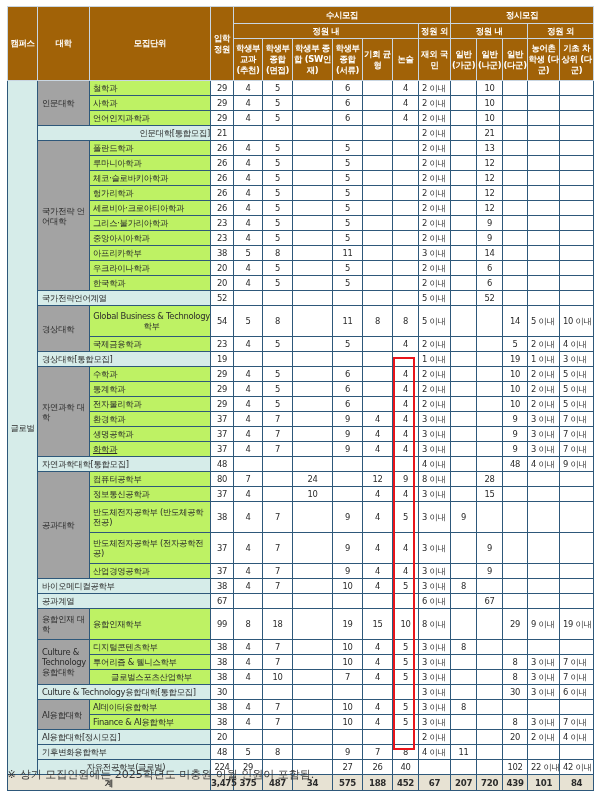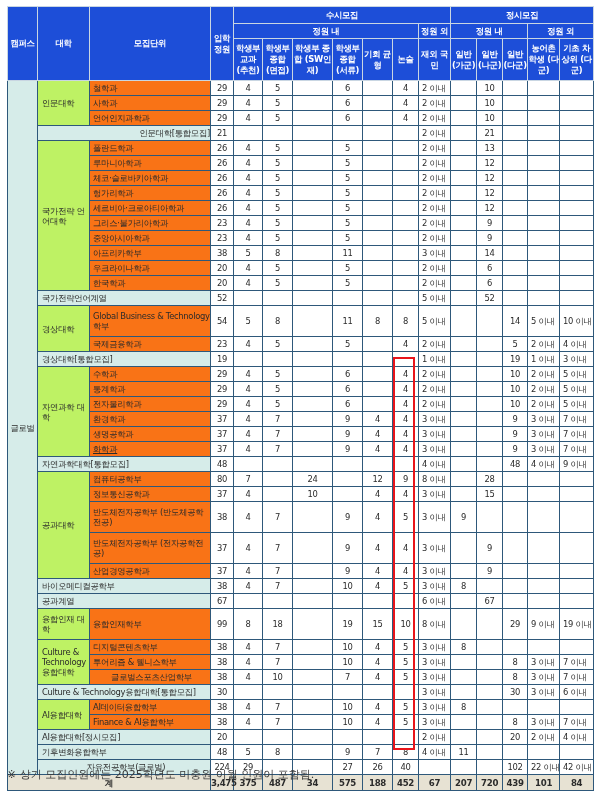--- a/index.html
+++ b/index.html
@@ -1,25 +1,25 @@
 <!DOCTYPE html>
 <html><head>
 <meta charset="utf-8">
 <style>
   html, body { margin:0; padding:0; background:#ffffff; }
   body { width:600px; height:803px; position:relative; overflow:hidden;
          font-family:"DejaVu Sans", sans-serif; color:#2b2b2b; }
   table.adm { position:absolute; left:7px; top:6px; border-collapse:collapse;
               table-layout:fixed; width:586px; font-size:8.4px; letter-spacing:-0.3px; }
-  table.adm th { background:#1d4ed8; color:#ffffff; font-weight:bold;
+  table.adm th { background:#a16207; color:#ffffff; font-weight:bold;
                  border:1px solid #c9d6e2; text-align:center; padding:0; line-height:11px; }
   table.adm td { border:1px solid #2e587a; height:14px; padding:0; text-align:center;
                  line-height:10px; white-space:nowrap; }
-  table.adm td.unit { text-align:left; padding-left:3px; background:#f97316; }
-  table.adm td.college { text-align:left; padding-left:4px; background:#bef264; white-space:normal; }
+  table.adm td.unit { text-align:left; padding-left:3px; background:#bef264; }
+  table.adm td.college { text-align:left; padding-left:4px; background:#a3a3a3; white-space:normal; }
   table.adm td.campus { background:#d6ece9; }
   table.adm td.merged { text-align:left; padding-left:4px; background:#d6ece9; }
   table.adm td.lim { text-align:left; padding-left:3px; }
   table.adm tr.tall td { height:30px; }
   table.adm tr.total td { background:#e7e2d3; font-weight:bold; height:15px; font-size:8.6px; }
   .nonsul-box { position:absolute; left:393px; top:357px; width:22px; height:393px;
                 border:2.5px solid #e8141b; box-sizing:border-box; pointer-events:none; }
   .notes { position:absolute; left:7px; top:768px; font-size:11px; color:#3a3a3a; line-height:13px; }
 </style>
 </head>
@@ -313,21 +313,21 @@
         <td></td>
         <td class="lim">5 이내</td>
         <td></td>
         <td>52</td>
         <td></td>
         <td class="lim"></td>
         <td class="lim"></td>
       </tr>
       <tr class="tall">
         <td rowspan="2" class="college">경상대학</td>
-        <td class="unit" style="white-space: normal;">Global Business &amp; Technology학부</td>
+        <td class="unit" style="white-space: normal; text-align: center;">Global Business &amp; Technology학부</td>
         <td>54</td>
         <td>5</td>
         <td>8</td>
         <td></td>
         <td>11</td>
         <td>8</td>
         <td>8</td>
         <td class="lim">5 이내</td>
         <td></td>
         <td></td>

